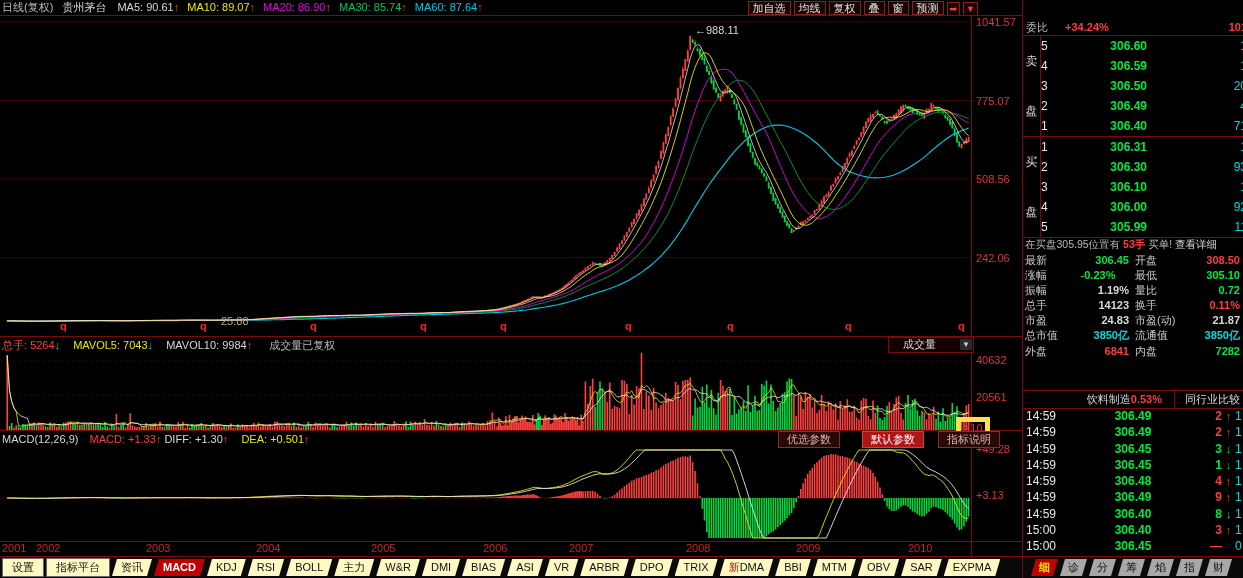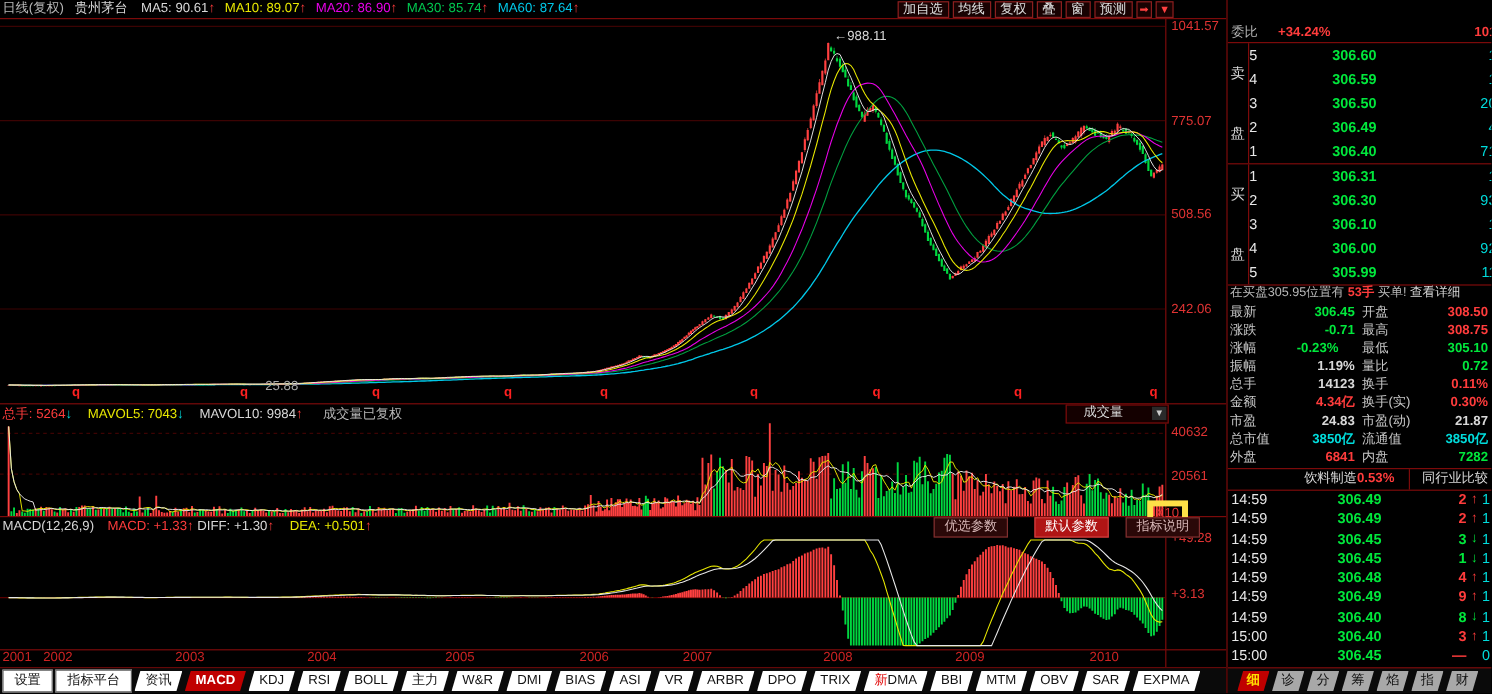--- a/index.html
+++ b/index.html
@@ -18,21 +18,21 @@
   #volhdr{position:absolute;left:2px;top:338px;width:880px;height:14px;line-height:14px;white-space:nowrap;}
   #volsel{position:absolute;left:888px;top:337px;width:84px;height:14px;border:1px solid #7c0a0a;background:#140000;line-height:13px;cursor:pointer;}
   #volsel .lbl{padding-left:14px;}
   #volsel .dd{position:absolute;right:1px;top:1px;width:12px;height:11px;background:#2a2a2a;color:#ccc;font-size:8px;text-align:center;line-height:11px;}
   
   #macdhdr{position:absolute;left:2px;top:432px;width:760px;height:15px;line-height:15px;white-space:nowrap;}
   .pbtn{position:absolute;top:431px;height:15px;line-height:15px;padding:0 8px;background:#2a0808;border:1px solid #803030;color:#d8b8b8;cursor:pointer;}
   .pbtn.active{background:#b01515;border-color:#d04040;color:#fff;}
   
   #bottombar{position:absolute;left:0;top:557px;width:1022px;height:21px;background:#0a0a0a;white-space:nowrap;padding-top:1px;}
-  .btab{display:inline-block;height:17px;line-height:17px;padding:0 9px;margin-left:2px;background:#ffffff;color:#111;cursor:pointer;
+  .btab{display:inline-block;height:17px;line-height:17px;padding:0 9px;margin-left:2px;background:#fef9c3;color:#111;cursor:pointer;
         clip-path:polygon(5px 0,100% 0,calc(100% - 5px) 100%,0 100%);}
   .btab.boxed{clip-path:none;border:1px solid #666;}
   .btab.active{background:#c00000;color:#fff;font-weight:bold;}
   .btab .accent{color:#e00000;}
   
   #rpanel{position:absolute;left:1022px;top:0;width:221px;height:578px;border-left:1px solid #7c0a0a;background:#000;overflow:hidden;}
   #rp-header{position:absolute;left:0;top:0;width:100%;height:19px;line-height:19px;border-bottom:1px solid #7c0a0a;white-space:nowrap;}
   #rp-weibi{position:absolute;left:0;top:20px;width:100%;height:15px;line-height:15px;border-bottom:1px solid #7c0a0a;}
   .ob-block{position:absolute;left:0;width:100%;height:100px;border-bottom:1px solid #7c0a0a;}
   .ob-side{position:absolute;left:0;top:0;width:17px;height:100%;display:flex;flex-direction:column;justify-content:space-around;align-items:center;color:#d8d8d8;border-right:1px solid #7c0a0a;font-size:12px;}
@@ -254,48 +254,36 @@
       <span class="wht" style="cursor:pointer;">查看详细</span>
     </div>
     <div id="rp-quote">
         <div class="q-row">
           <span class="q-l1">最新</span>
           <span class="q-v1" style="color: rgb(0, 232, 60);">306.45</span>
           <span class="q-l2">开盘</span>
           <span class="q-v2" style="color: rgb(255, 60, 60);">308.50</span>
         </div>
         <div class="q-row">
-          <span class="q-l1">涨跌</span>
-          <span class="q-v1" style="color: rgb(0, 232, 60);">-0.71</span>
-          <span class="q-l2">最高</span>
-          <span class="q-v2" style="color: rgb(255, 60, 60);">308.75</span>
-        </div>
-        <div class="q-row">
           <span class="q-l1">涨幅</span>
           <span class="q-v1" style="color: rgb(0, 232, 60); text-align: center;">-0.23%</span>
           <span class="q-l2">最低</span>
           <span class="q-v2" style="color: rgb(0, 232, 60);">305.10</span>
         </div>
         <div class="q-row">
           <span class="q-l1">振幅</span>
           <span class="q-v1" style="color: rgb(216, 216, 216);">1.19%</span>
           <span class="q-l2">量比</span>
           <span class="q-v2" style="color: rgb(0, 232, 60);">0.72</span>
         </div>
         <div class="q-row">
           <span class="q-l1">总手</span>
           <span class="q-v1" style="color: rgb(216, 216, 216);">14123</span>
           <span class="q-l2">换手</span>
           <span class="q-v2" style="color: rgb(255, 60, 60);">0.11%</span>
-        </div>
-        <div class="q-row">
-          <span class="q-l1">金额</span>
-          <span class="q-v1" style="color: rgb(255, 60, 60);">4.34亿</span>
-          <span class="q-l2">换手(实)</span>
-          <span class="q-v2" style="color: rgb(255, 60, 60);">0.30%</span>
         </div>
         <div class="q-row">
           <span class="q-l1">市盈</span>
           <span class="q-v1" style="color: rgb(216, 216, 216);">24.83</span>
           <span class="q-l2">市盈(动)</span>
           <span class="q-v2" style="color: rgb(216, 216, 216);">21.87</span>
         </div>
         <div class="q-row">
           <span class="q-l1">总市值</span>
           <span class="q-v1" style="color: rgb(0, 220, 220);">3850亿</span>

